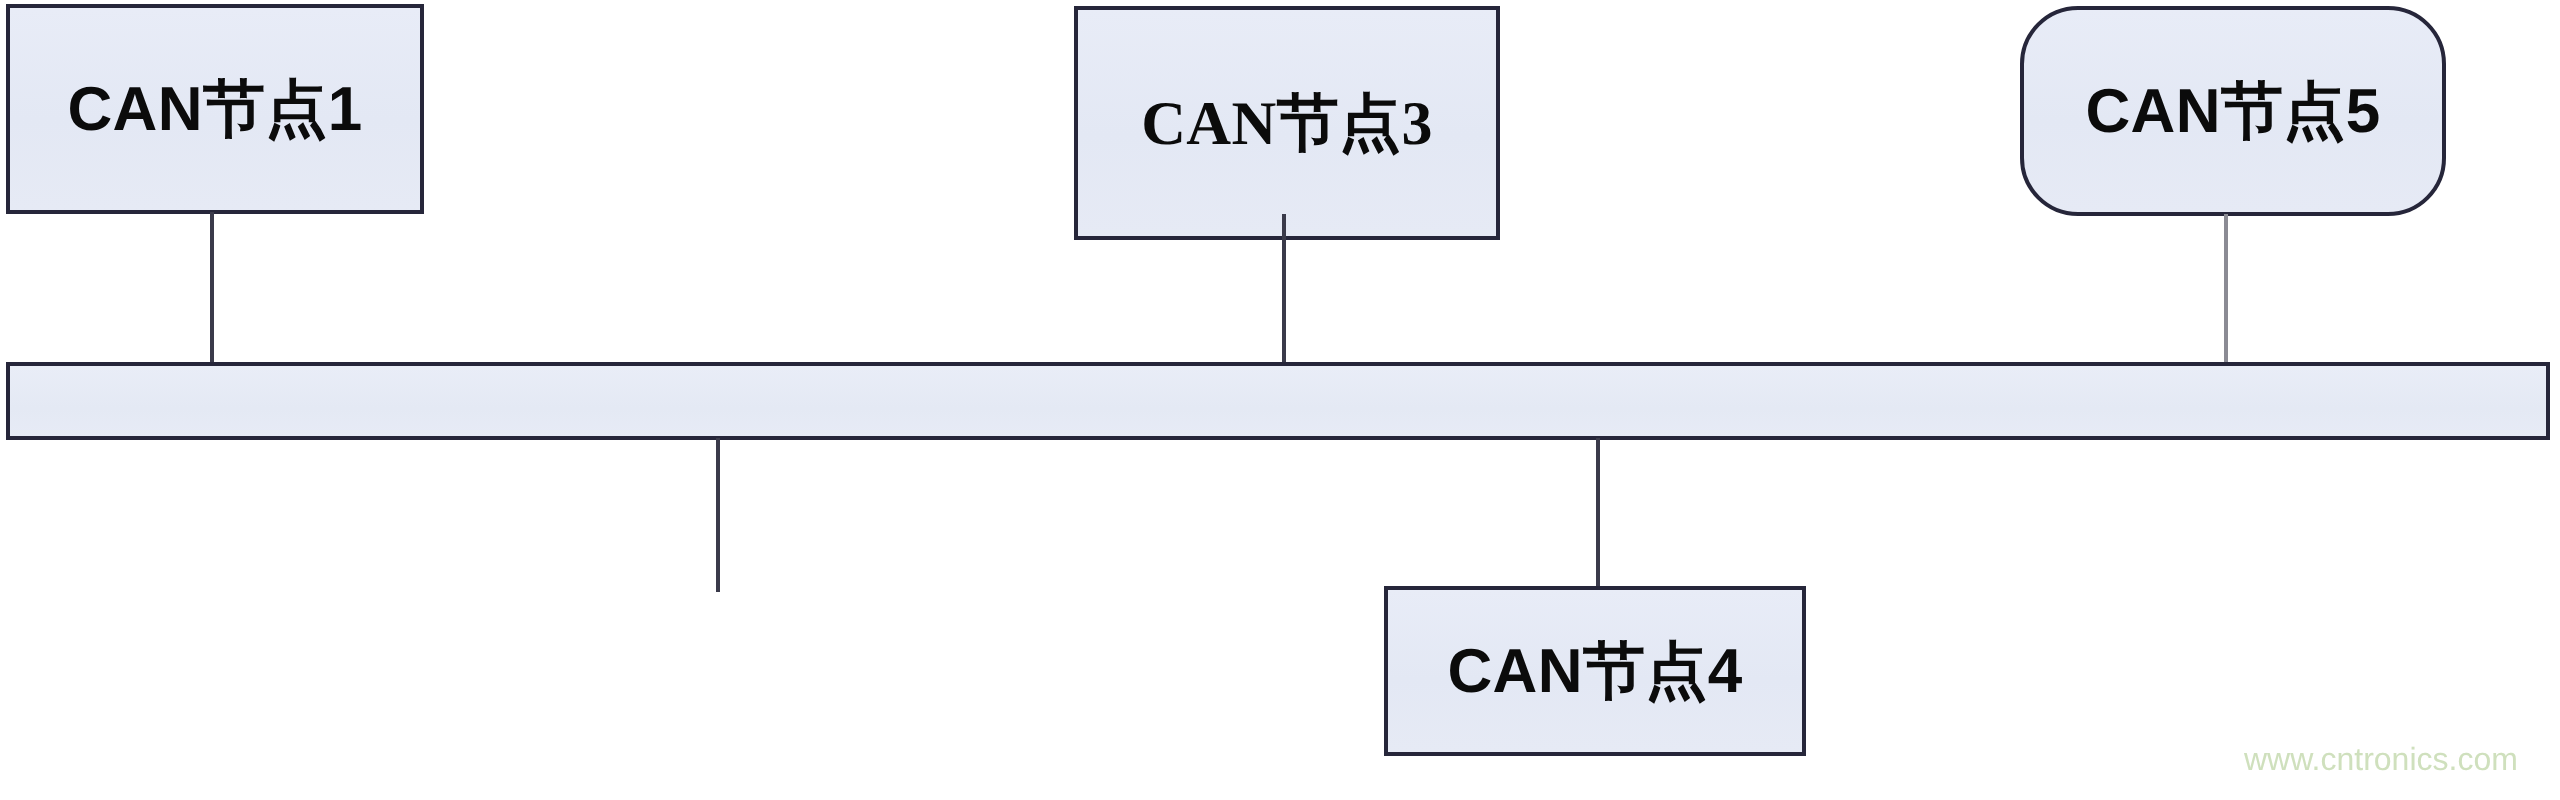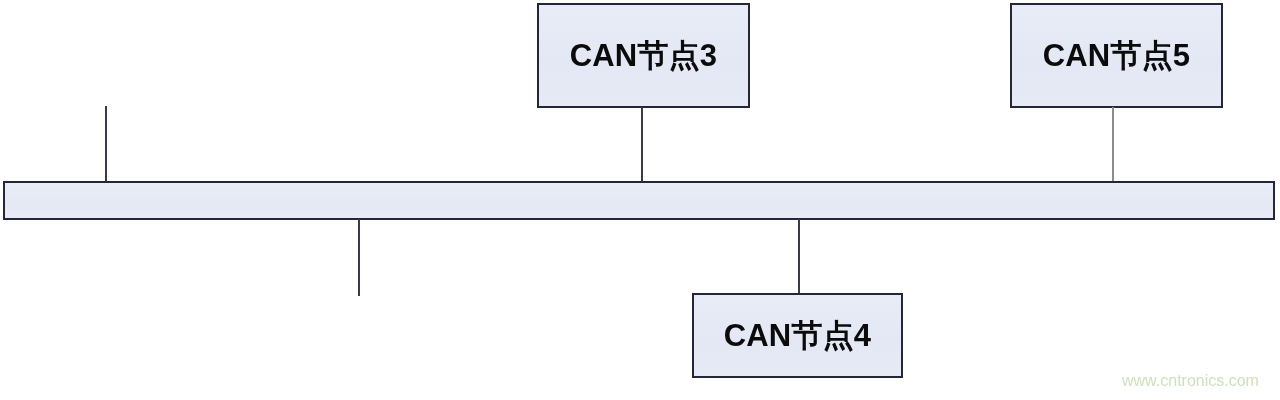--- a/index.html
+++ b/index.html
@@ -54,26 +54,29 @@
     color: #cfe0bd;
     white-space: nowrap;
     font-family: "Liberation Sans", "DejaVu Sans", sans-serif;
   }
 </style>
 </head>
 <body>
 
 <div id="diagram">
 
+  <div class="node" style="left:3px; top:2px; width:209px; height:105px;">
+    <span class="node-label">CAN节点1</span>
+  </div>
 
-  <div class="node" style="left:537px; top:3px; width:213px; height:105px;">
+  <div class="node" style="left:537px; top:3px; width:213px; height:117px;font-family:Liberation Serif, serif;">
     <span class="node-label">CAN节点3</span>
   </div>
 
-  <div class="node" style="left:1010px; top:3px; width:213px; height:105px;">
+  <div class="node" style="left:1010px; top:3px; width:213px; height:105px;border-radius:29px;">
     <span class="node-label">CAN节点5</span>
   </div>
 
   <div class="connector" style="left:105px; top:106px; height:77px;"></div>
 
   <div class="connector" style="left:641px; top:107px; height:76px;"></div>
 
   <div class="connector light" style="left:1112px; top:107px; height:76px;"></div>
 
   <div class="bus" style="left:3px; top:181px; width:1272px; height:39px;"></div>

